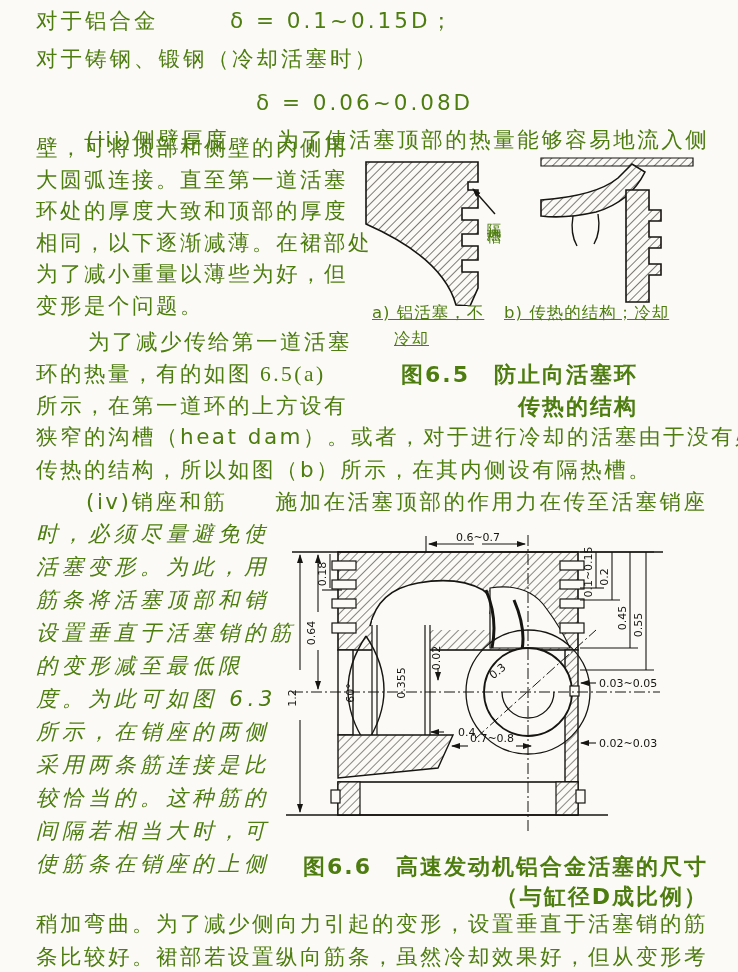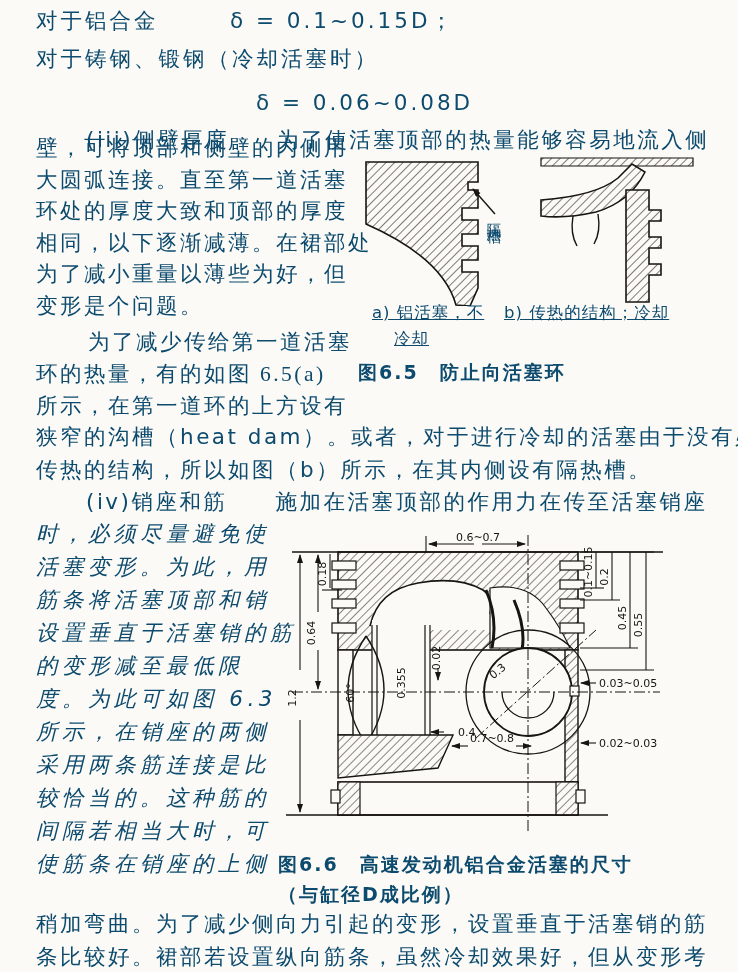--- a/index.html
+++ b/index.html
@@ -1,26 +1,26 @@
 <!DOCTYPE html>
 <html><head>
 <meta charset="utf-8">
 <style>
   html,body{margin:0;padding:0;background:#e8e6e0;}
   .page{position:relative;width:738px;height:972px;background:#fbfaf6;
-        font-family:"DejaVu Sans",sans-serif;color:#0c4a6e;overflow:hidden;}
+        font-family:"DejaVu Sans",sans-serif;color:#4d7c0f;overflow:hidden;}
   .t{position:absolute;white-space:nowrap;font-size:21.5px;letter-spacing:3px;line-height:1.2;}
   .col{position:absolute;}
   .cl{white-space:nowrap;font-size:21.5px;}
   .col1 .cl{height:31.5px;line-height:31.5px;letter-spacing:2.5px;}
   .colb .cl{height:32px;line-height:32px;letter-spacing:2.5px;font-family:Liberation Serif, serif;}
   .col2 .cl{height:33px;line-height:33px;letter-spacing:4.5px;font-style:italic;}
   .indent{padding-left:52px;}
   .fig{position:absolute;}
-  .figcap{position:absolute;text-align:left;font-size:19px;font-weight:bold;letter-spacing:2px;white-space:nowrap;}
+  .figcap{position:absolute;text-align:right;font-size:22px;font-weight:bold;letter-spacing:2px;white-space:nowrap;}
   .sublab{position:absolute;font-size:16.5px;letter-spacing:1px;white-space:nowrap;text-decoration:underline;}
   .vtext{position:absolute;writing-mode:vertical-rl;font-size:14.5px;letter-spacing:3px;}
   svg text{font-family:"DejaVu Sans",sans-serif;fill:#171512;}
   .dim{font-size:11px;}
 </style>
 </head>
 <body>
 
 <div class="page">
 
@@ -63,20 +63,21 @@
       <path d="M183,2 L335,2 L335,10 L183,10 Z" fill="url(#h65)" stroke="#171512" stroke-width="1.2"></path>
       <path d="M183,44 Q238,40 260,22 L274,8 L287,16 Q272,46 238,56 Q207,63 183,60 Z" fill="url(#h65)" stroke="#171512" stroke-width="1.6"></path>
       <path d="M268,34 H291 V54 H303 V65 H291 V81 H303 V92 H291 V108 H303 V119 H291 V146 H268 Z" fill="url(#h65)" stroke="#171512" stroke-width="1.6"></path>
       <path d="M215,60 Q212,78 219,90 M240,58 Q243,76 236,88" fill="none" stroke="#171512" stroke-width="1.4"></path>
     </svg>
     <div class="vtext" style="left:126px;top:56px">隔热槽</div>
     <div class="sublab" style="left:14px;top:146px">a) 铝活塞，不</div>
     <div class="sublab" style="left:36px;top:172px">冷却</div>
     <div class="sublab" style="left:146px;top:146px">b) 传热的结构；冷却</div>
     <div class="figcap" style="left:0;top:204px;width:280px">图6.5　防止向活塞环</div>
+    <div class="figcap" style="left:0;top:236px;width:280px">传热的结构</div>
   </div>
 
   <div class="t" style="left:36px;top:424px;letter-spacing:2.5px">狭窄的沟槽（heat dam）。或者，对于进行冷却的活塞由于没有必</div>
   <div class="t" style="left:36px;top:457px;letter-spacing:2.5px">传热的结构，所以如图（b）所示，在其内侧设有隔热槽。</div>
   <div class="t" style="left:86px;top:489px;letter-spacing:2.5px">(iv)销座和筋　　施加在活塞顶部的作用力在传至活塞销座</div>
 
   <div class="col col2" style="left:36px;top:517px">
     <div class="cl">时，必须尽量避免使</div>
     <div class="cl">活塞变形。为此，用</div>
     <div class="cl">筋条将活塞顶部和销</div>

